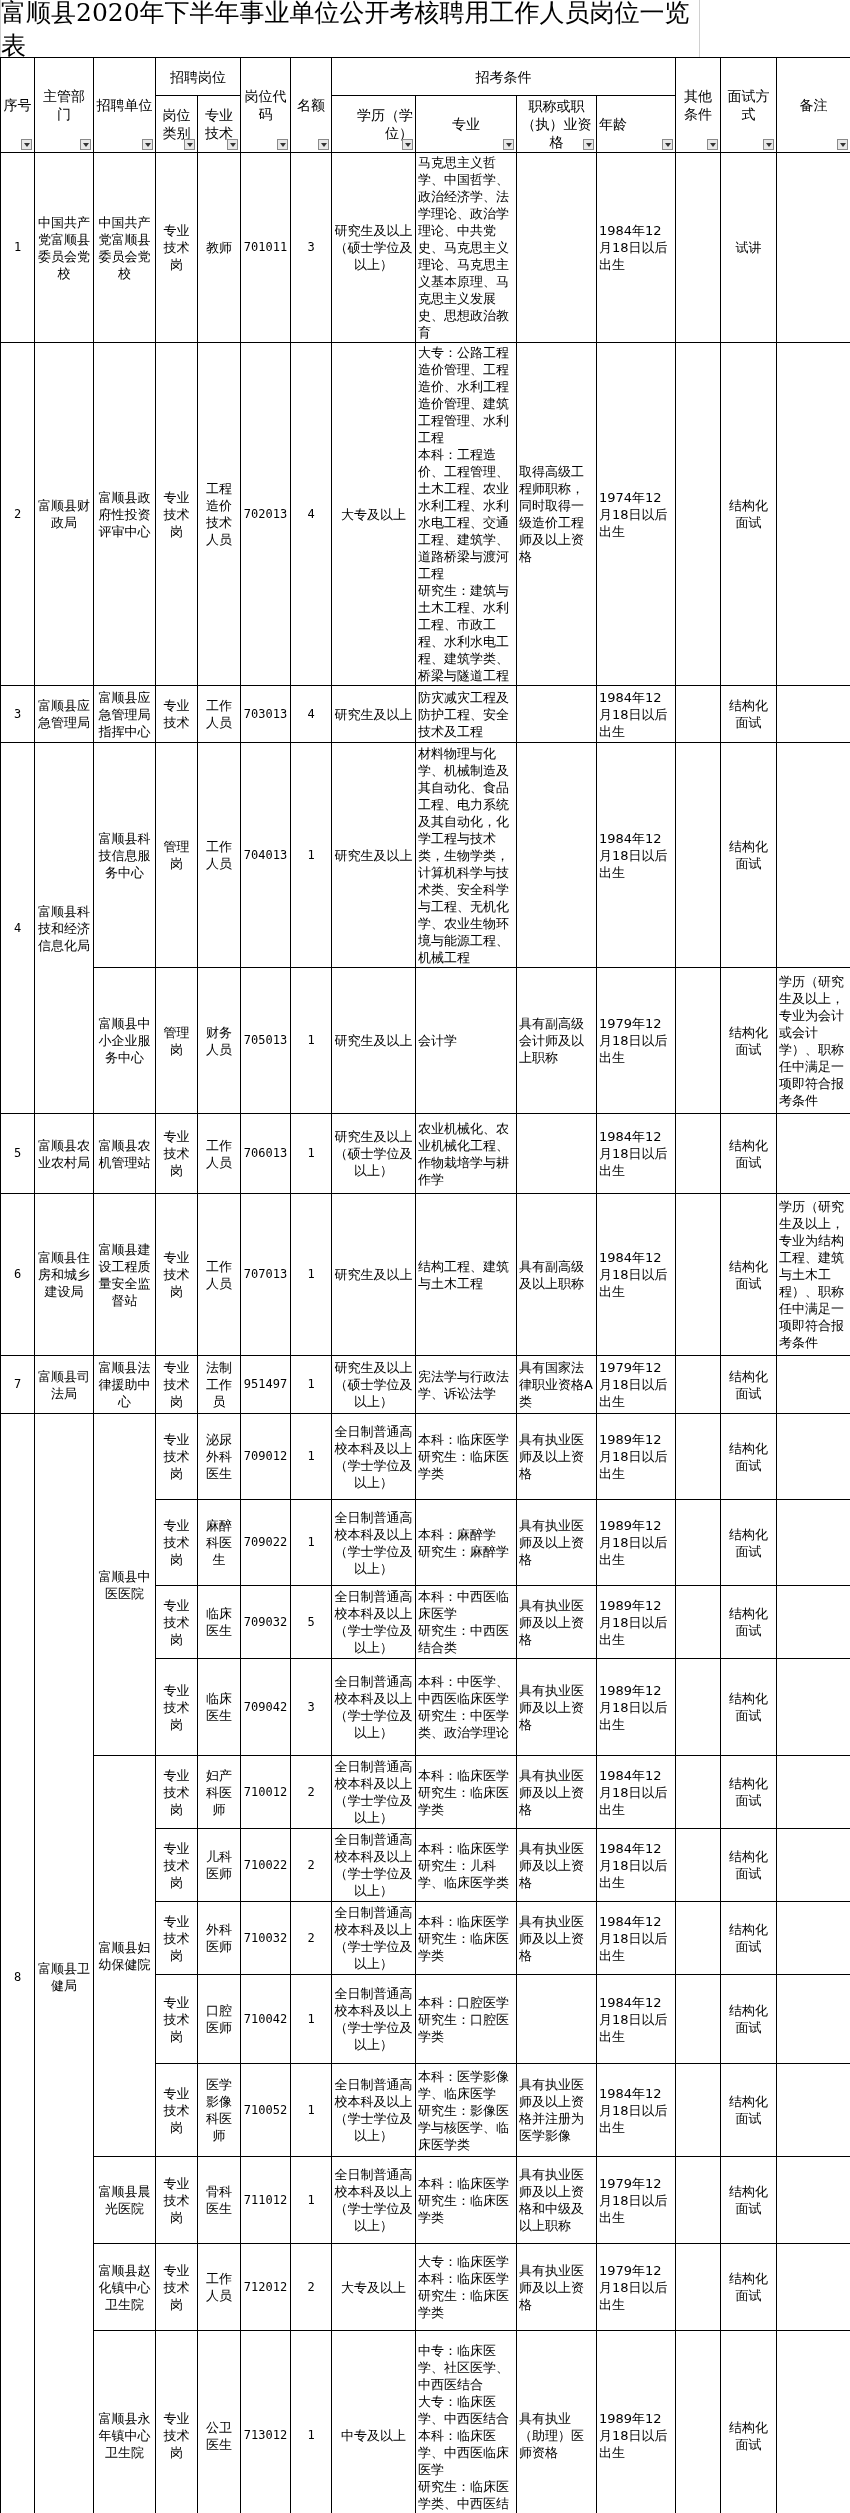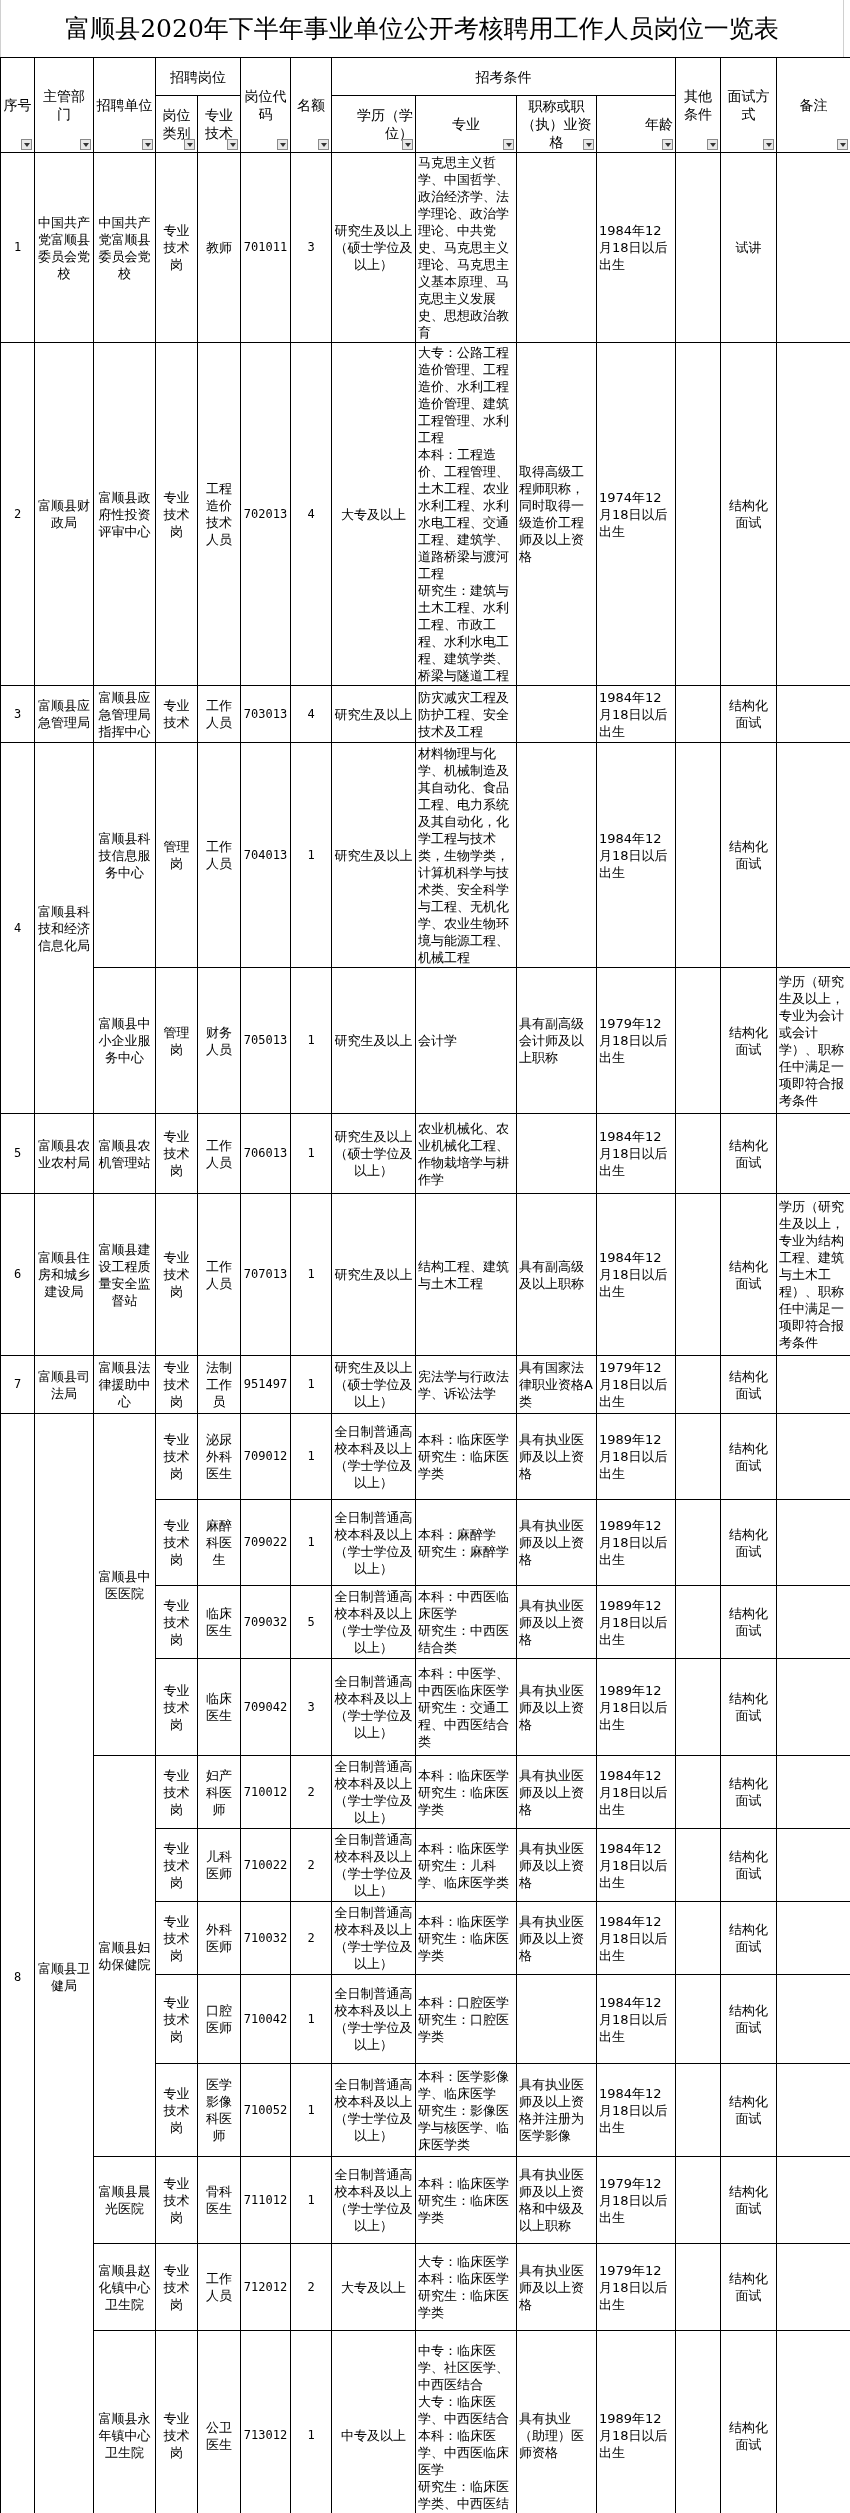--- a/index.html
+++ b/index.html
@@ -1,17 +1,17 @@
 <!DOCTYPE html>
 <html><head>
 <meta charset="utf-8">
 <style>
   html,body{margin:0;padding:0;background:#fff;}
   body{width:850px;height:2513px;position:relative;overflow:hidden;font-family:"DejaVu Sans","Liberation Sans",sans-serif;color:#000;}
-  .title{position:absolute;left:0;top:0;width:844px;height:57px;display:flex;align-items:center;justify-content:center;font-family:"DejaVu Serif","Liberation Serif",serif;font-size:25px;letter-spacing:0px;border-left:1px solid #d0d0d0;border-right:1px solid #d0d0d0;box-sizing:border-box;}
+  .title{position:absolute;left:0;top:0;width:700px;height:57px;display:flex;align-items:center;justify-content:center;font-family:"DejaVu Serif","Liberation Serif",serif;font-size:25px;letter-spacing:0px;border-left:1px solid #d0d0d0;border-right:1px solid #d0d0d0;box-sizing:border-box;}
   .grid{position:absolute;left:0;top:57px;width:850px;}
   table{border-collapse:collapse;table-layout:fixed;width:850px;}
   td,th{border:1px solid #000;font-weight:normal;font-size:13px;line-height:17px;padding:1px 2px;vertical-align:middle;text-align:center;overflow:hidden;word-break:break-all;box-sizing:border-box;}
   td.l{text-align:left;}
   th{position:relative;font-size:14px;line-height:18px;text-align:center;}
   .dd{position:absolute;right:2px;bottom:2px;width:11px;height:11px;border:1px solid #8a8a8a;background:#e8e8e8;box-sizing:border-box;}
   .dd::after{content:"";position:absolute;left:2px;top:3px;border-left:3px solid transparent;border-right:3px solid transparent;border-top:4px solid #333;}
   .mono{font-family:"DejaVu Sans Mono","Liberation Mono",monospace;font-size:12px;}
   .pre{white-space:pre-line;}
 </style>
@@ -50,21 +50,21 @@
       <th rowspan="2"><span>其他条件</span><span class="dd"></span></th>
       <th rowspan="2"><span>面试方式</span><span class="dd"></span></th>
       <th rowspan="2"><span>备注</span><span class="dd"></span></th>
     </tr>
     <tr style="height:38px">
       <th><span>岗位类别</span><span class="dd"></span></th>
       <th><span>专业技术</span><span class="dd"></span></th>
       <th style="text-align:right"><span>学历（学位）</span><span class="dd"></span></th>
       <th><span>专业</span><span class="dd"></span></th>
       <th style="text-align:center"><span>职称或职（执）业资格</span><span class="dd"></span></th>
-      <th style="text-align:right"><span>年龄</span><span class="dd"></span></th>
+      <th style="text-align:left"><span>年龄</span><span class="dd"></span></th>
     </tr>
   </thead>
   <tbody>
 
     <tr style="height:180px">
       <td class="mono">1</td>
       <td>中国共产党富顺县委员会党校</td>
       <td>中国共产党富顺县委员会党校</td>
       <td>专业技术岗</td>
       <td>教师</td>
@@ -246,21 +246,21 @@
       <td class="l"></td>
     </tr>
 
     <tr style="height:97px">
       <td>专业技术岗</td>
       <td>临床医生</td>
       <td class="mono">709042</td>
       <td class="mono">3</td>
       <td>全日制普通高校本科及以上（学士学位及以上）</td>
       <td class="l pre">本科：中医学、中西医临床医学
-研究生：交通工程、中西医结合类</td>
+研究生：中医学类、政治学理论</td>
       <td class="l">具有执业医师及以上资格</td>
       <td class="l">1989年12月18日以后出生</td>
       <td></td>
       <td>结构化面试</td>
       <td class="l"></td>
     </tr>
 
     <tr style="height:73px">
       <td rowspan="5">富顺县妇幼保健院</td>
       <td>专业技术岗</td>

